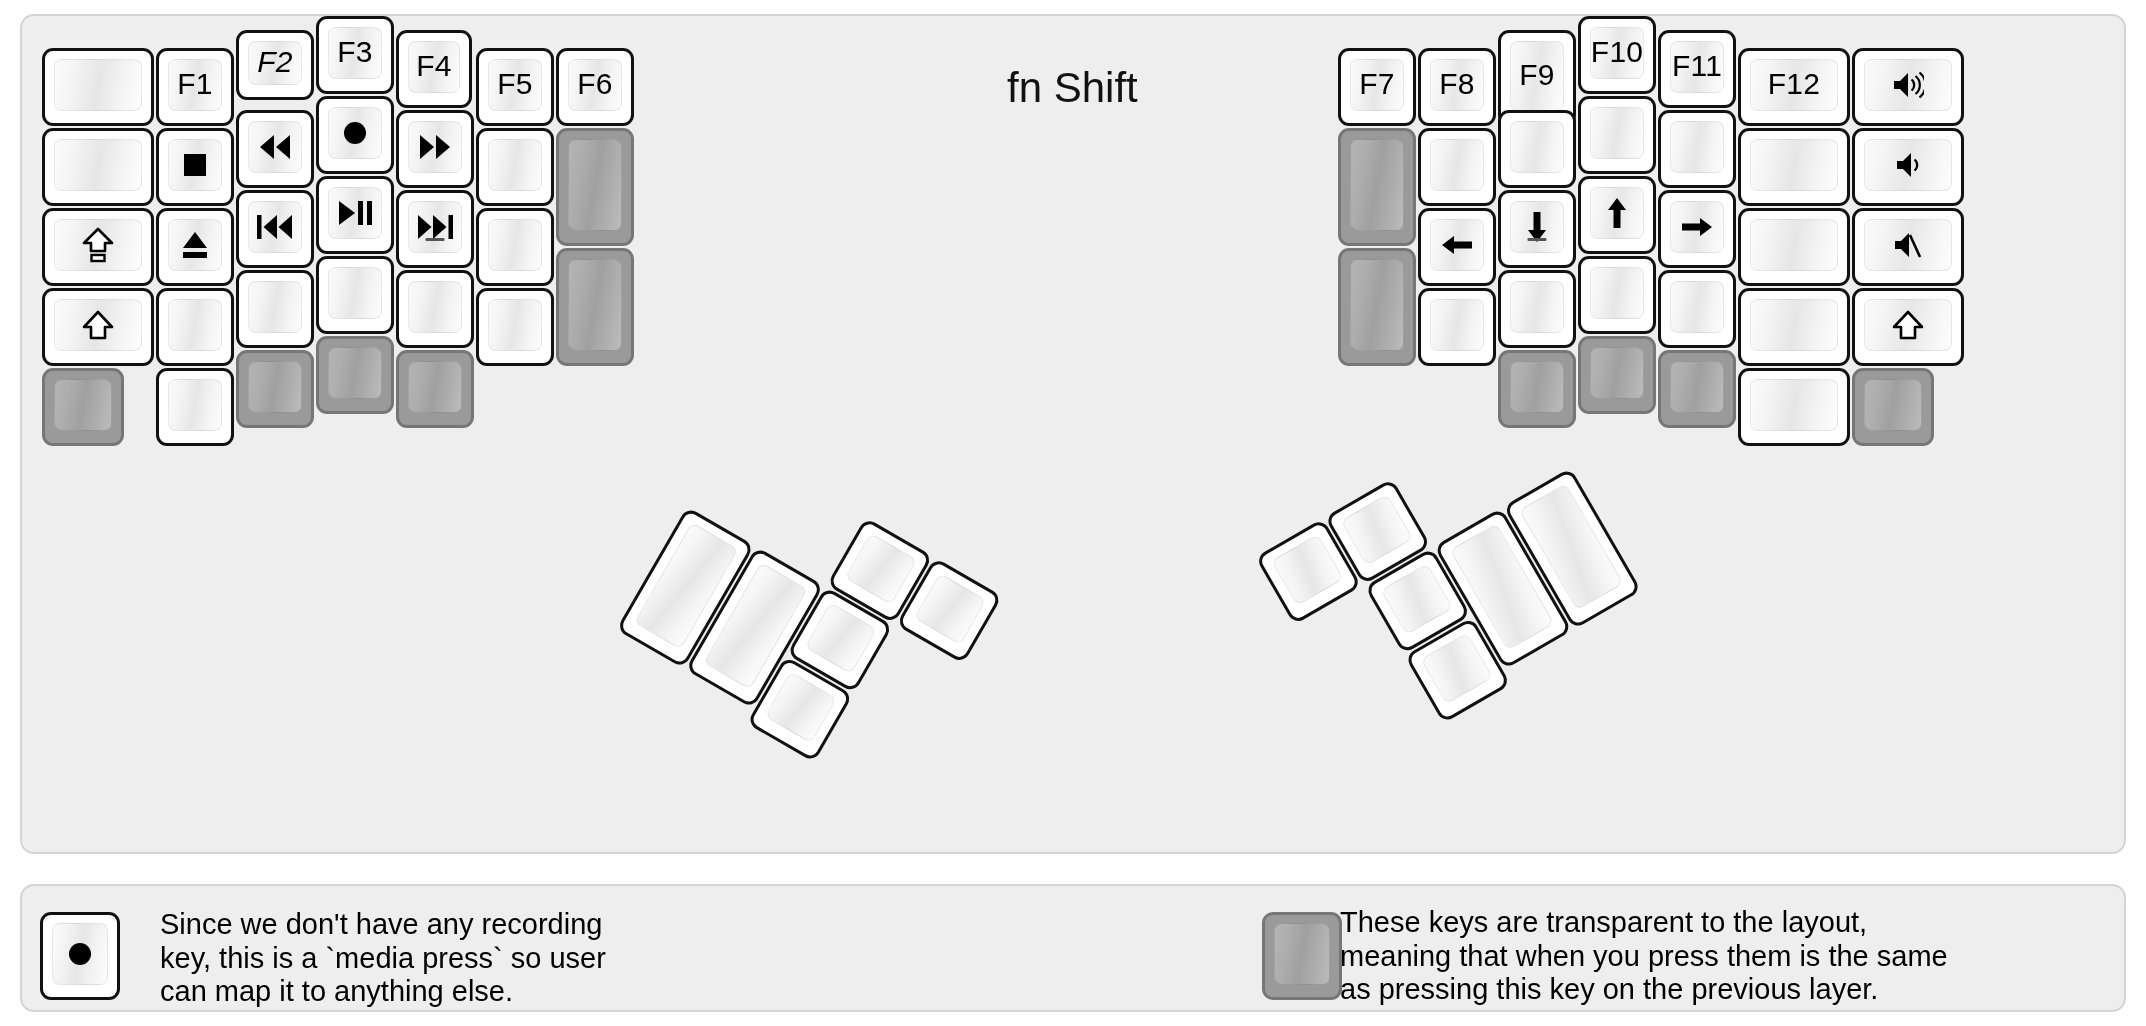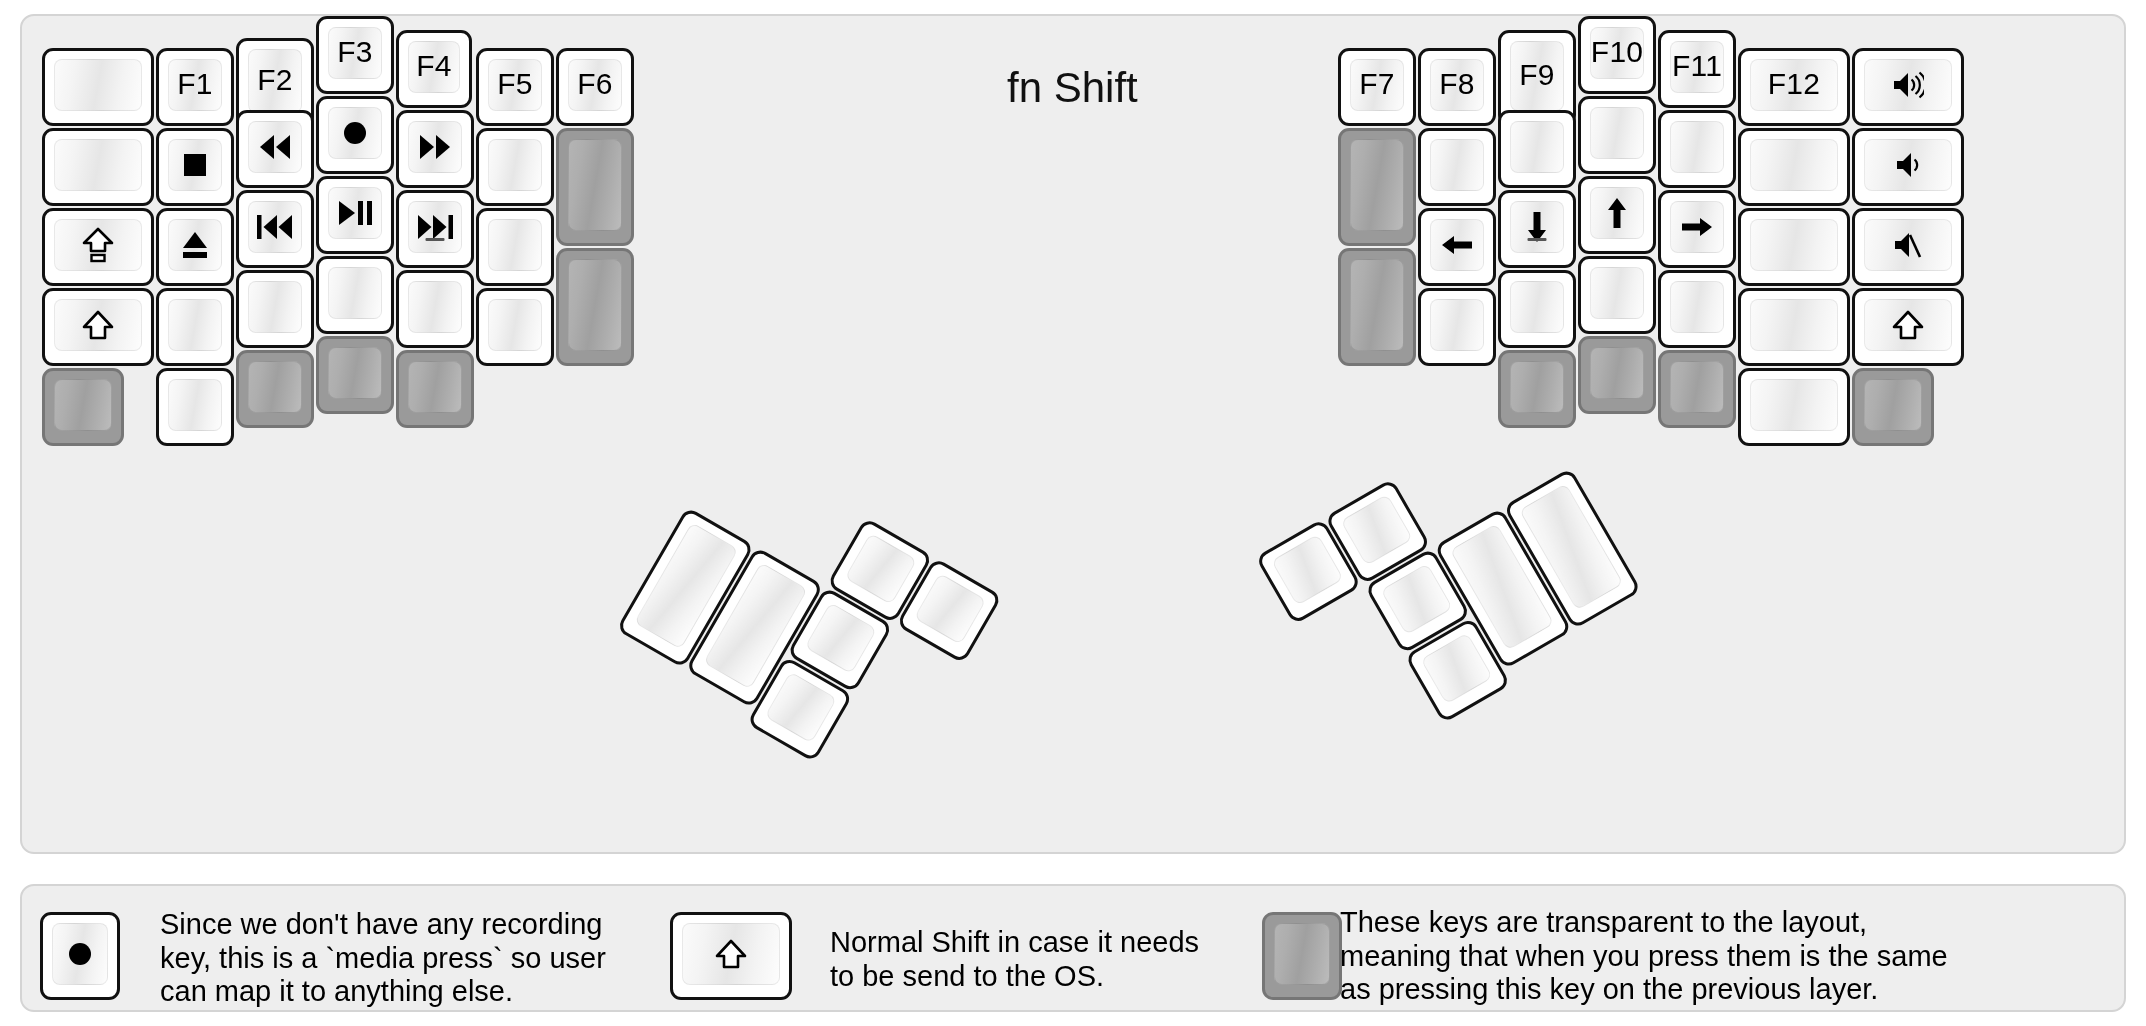--- a/index.html
+++ b/index.html
@@ -143,21 +143,21 @@
               </svg>
             </span>
           </div>
         </div>
         <div class="key" style="left: 134px; top: 272px; width: 78px; height: 78px;">
           <div class="top"></div>
         </div>
         <div class="key" style="left: 134px; top: 352px; width: 78px; height: 78px;">
           <div class="top"></div>
         </div>
-        <div class="key" style="left: 214px; top: 22px; width: 78px; height: 90px;">
+        <div class="key" style="left: 214px; top: 14px; width: 78px; height: 70px; font-style: italic;">
           <div class="top">
             <span class="lbl">F2</span>
           </div>
         </div>
         <div class="key" style="left: 214px; top: 94px; width: 78px; height: 78px;">
           <div class="top">
             <span class="glyph">
               <svg width="36" height="28" viewBox="0 0 36 28" xmlns="http://www.w3.org/2000/svg">
                 <path d="M17 2 L17 26 L3 14 Z" fill="#000"></path>
                 <path d="M33 2 L33 26 L19 14 Z" fill="#000"></path>
@@ -486,33 +486,20 @@
               <svg width="30" height="30" viewBox="0 0 30 30" xmlns="http://www.w3.org/2000/svg">
                 <circle cx="15" cy="15" r="11" fill="#000"></circle>
               </svg>
             </span>
           </div>
         </div>
         <div class="txt" style="margin-left: 120px; margin-top: 4px;">Since we don't have any recording
 key, this is a `media press` so user
 can map it to anything else.</div>
       </div>
-      <div class="leg" id="leg1" style="left: 648px;">
-        <div class="key" style="position: absolute; left: 0px; top: 8px; width: 122px; height: 88px;">
-          <div class="top">
-            <span class="glyph">
-              <svg width="32" height="31" viewBox="0 0 32 31" xmlns="http://www.w3.org/2000/svg">
-                <path d="M16 2 L30 17 L23 17 L23 28 L9 28 L9 17 L2 17 Z" fill="#fdfdfd" stroke="#000" stroke-width="2.6" stroke-linejoin="round"></path>
-              </svg>
-            </span>
-          </div>
-        </div>
-        <div class="txt" style="margin-left: 160px; margin-top: 22px;">Normal Shift in case it needs
-to be send to the OS.</div>
-      </div>
       <div class="leg" id="leg2" style="left: 1240px;">
         <div class="key trans" style="position: absolute; left: 0px; top: 8px; width: 80px; height: 88px;">
           <div class="top"></div>
         </div>
         <div class="txt" style="margin-left: 78px; margin-top: 2px;">These keys are transparent to the layout,
 meaning that when you press them is the same
 as pressing this key on the previous layer.</div>
       </div>
     </div>
 

